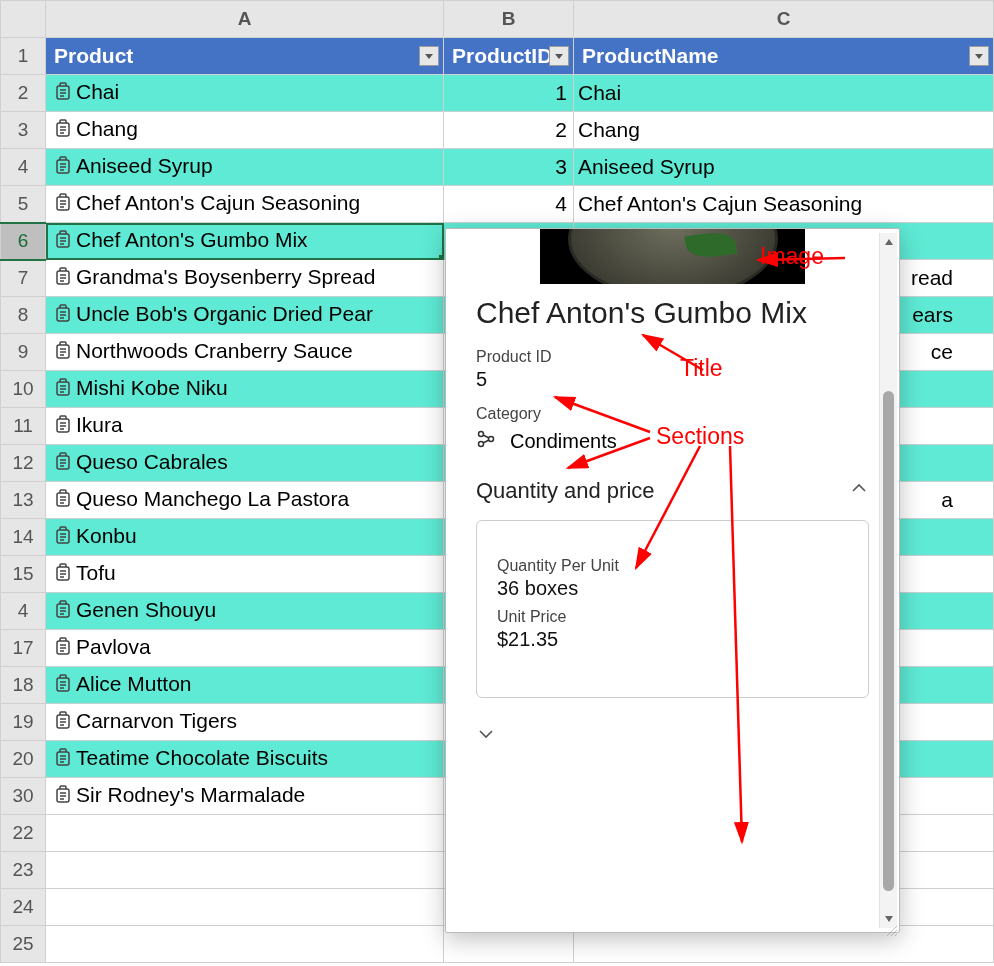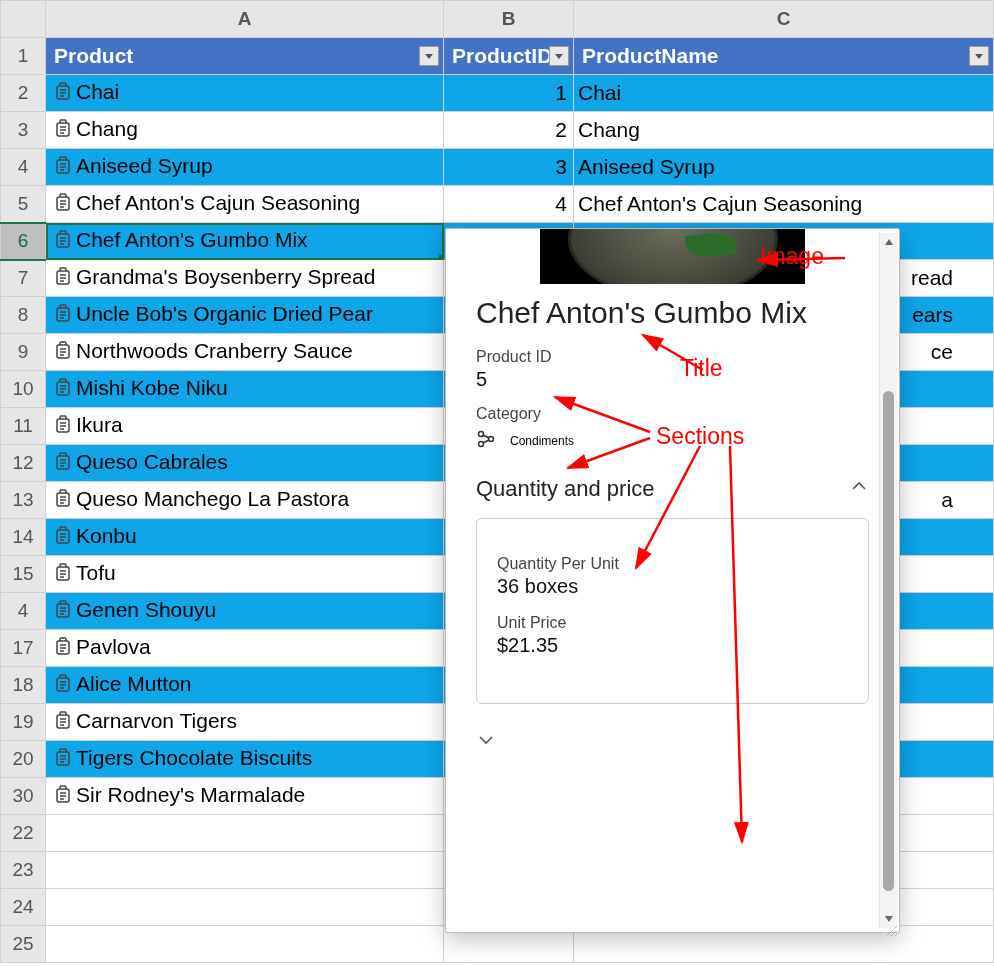--- a/index.html
+++ b/index.html
@@ -61,21 +61,21 @@
     display: flex;
     align-items: center;
     justify-content: center;
   }
   .filter-btn svg { display:block; }
   .data-cell {
     padding: 0 8px;
     font-size: 21px;
   }
   .data-cell.numcell { text-align: right; padding-right:6px;}
-  tr.banded td.data-cell { background: #0ea5e9; margin-top: 36px; }
+  tr.banded td.data-cell { background: #5eead4; margin-top: 36px; }
   tr.plain td.data-cell { background: #fff; }
   .rec-icon {
     display: inline-block;
     width: 18px;
     vertical-align: middle;
     margin-right: 4px;
   }
   tr.selected td.rowhead {
     background:#bfbfbf;
     color:#1a6b3a;
@@ -154,21 +154,21 @@
   .field-value {
     font-size: 20px;
     color: #111;
     margin-top: 2px;
     margin-bottom: 14px;
   }
   .cat-row {
     display: flex;
     align-items: center;
     gap: 14px;
-    font-size: 12px;
+    font-size: 20px;
     margin-top:6px;
     margin-bottom: 24px;
   }
   .section-head {
     font-size: 22px;
     font-weight: 400;
     color: #222;
     display: flex;
     justify-content: space-between;
     align-items: center;
@@ -176,21 +176,21 @@
     margin-bottom: 16px;
     cursor: pointer;
   }
   .section-box {
     border: 1px solid #ccc;
     border-radius: 6px;
     padding: 30px 20px;
     margin-bottom: 26px;
   }
   .section-box .field-label { font-size:16px; }
-  .section-box .field-value { font-size:20px; margin-bottom:16px;}
+  .section-box .field-value { font-size:20px; margin-bottom:8px;}
   .card-scrollbar {
     position: absolute;
     right: 2px;
     top: 4px;
     bottom: 4px;
     width: 18px;
     background: #f3f3f3;
     border-left:1px solid #e2e2e2;
     display:flex;
     flex-direction:column;
@@ -486,21 +486,21 @@
         <td class="data-cell" style="padding-left:4px;"><span></span></td>
       </tr>
       <tr class="banded">
         <td class="rowhead">20</td>
         <td class="data-cell"><span class="rec-icon"><svg width="18" height="20" viewBox="0 0 18 20" fill="none" stroke="#444" stroke-width="1.5">
               <rect x="3" y="5" width="12" height="13" rx="2"></rect>
               <path d="M6 5 V3 a1 1 0 0 1 1 -1 h4 a1 1 0 0 1 1 1 V5"></path>
               <line x1="6" y1="9" x2="12" y2="9"></line>
               <line x1="6" y1="12" x2="12" y2="12"></line>
               <line x1="6" y1="15" x2="10" y2="15"></line>
-            </svg></span><span>Tigers Chocolate Biscuits</span></td>
+            </svg></span><span>Teatime Chocolate Biscuits</span></td>
         <td class="data-cell numcell"><span></span></td>
         <td class="data-cell" style="padding-left:4px;"><span></span></td>
       </tr>
       <tr class="plain">
         <td class="rowhead">30</td>
         <td class="data-cell"><span class="rec-icon"><svg width="18" height="20" viewBox="0 0 18 20" fill="none" stroke="#444" stroke-width="1.5">
               <rect x="3" y="5" width="12" height="13" rx="2"></rect>
               <path d="M6 5 V3 a1 1 0 0 1 1 -1 h4 a1 1 0 0 1 1 1 V5"></path>
               <line x1="6" y1="9" x2="12" y2="9"></line>
               <line x1="6" y1="12" x2="12" y2="12"></line>

